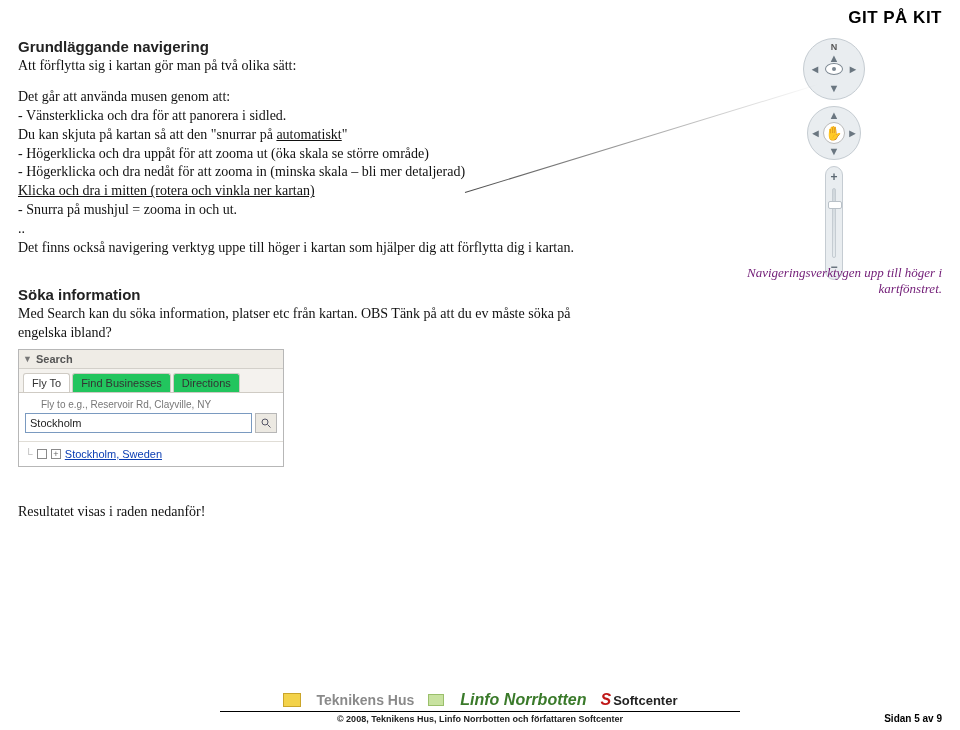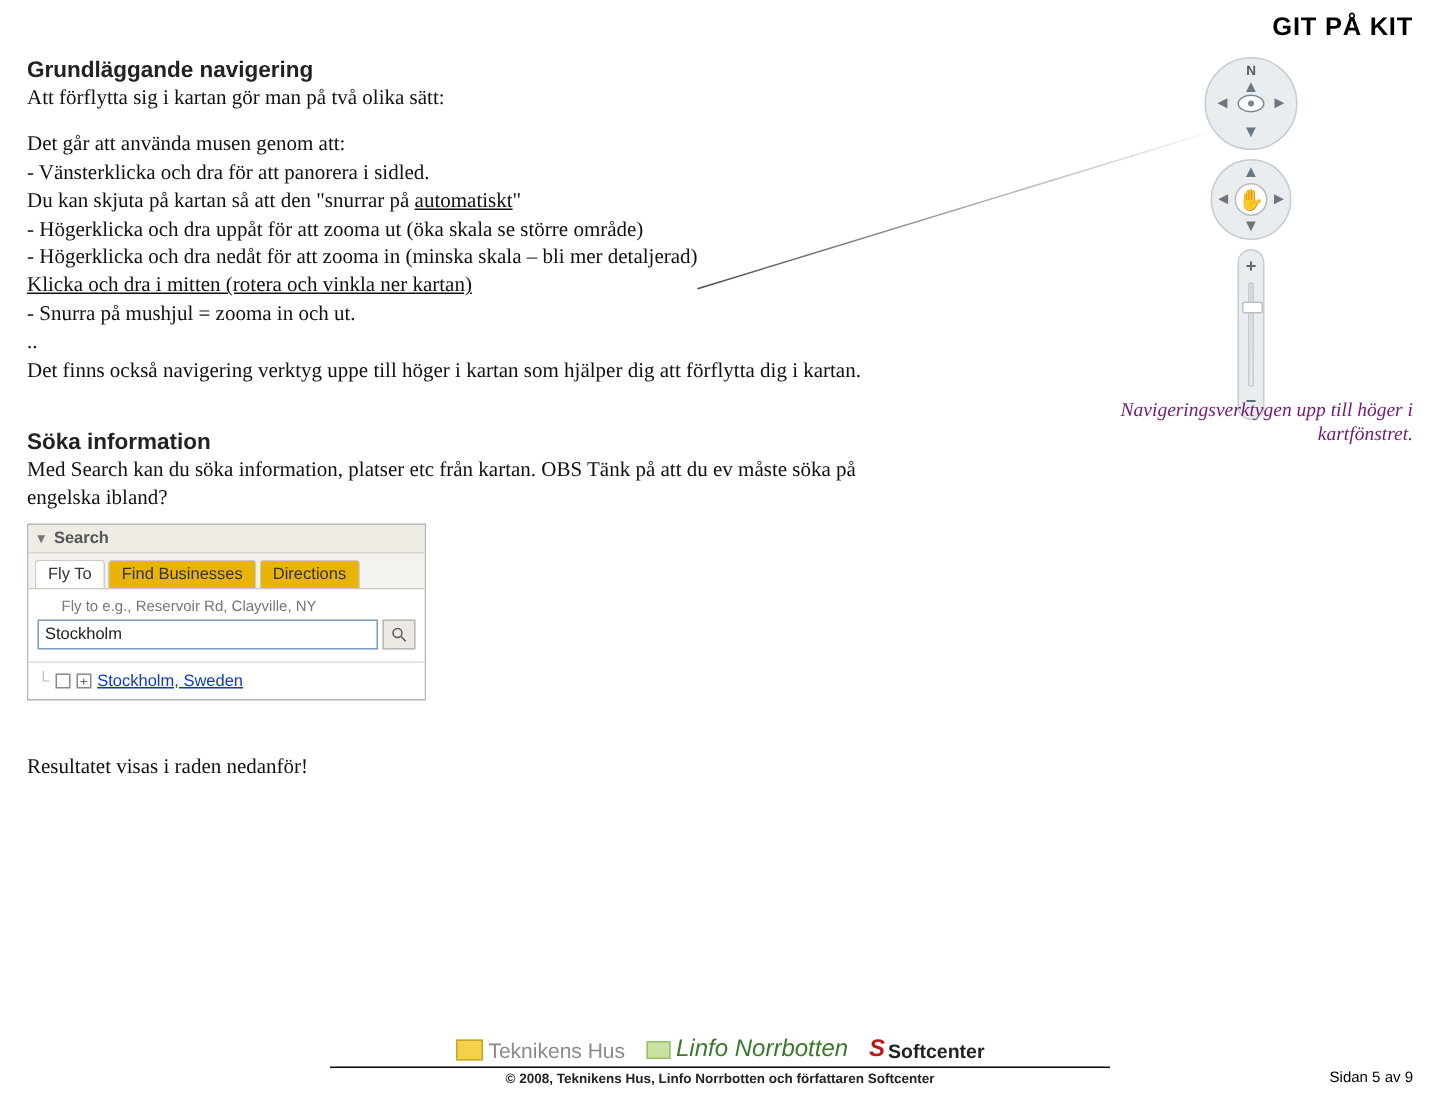--- a/index.html
+++ b/index.html
@@ -173,21 +173,21 @@
   .sp-tabs {
     display:flex; gap:2px;
     padding: 4px 4px 0 4px;
     background:#f4f2ee;
     border-bottom:1px solid #cfcbc4;
   }
   .sp-tab {
     padding:3px 8px;
     border:1px solid #cfcbc4;
     border-bottom:none;
-    background:#eab308;
+    background:#22c55e;
     border-radius:3px 3px 0 0;
     color:#333;
     cursor:pointer;
   }
   .sp-tab.active { background:#fff; font-weight:400; }
   .sp-body { padding: 6px 6px 8px 6px; background:#fff; }
   .sp-label { color:#777; font-size:10px; margin-bottom:3px; display:block;padding-left:16px; }
   .sp-row { display:flex; align-items:center; gap:3px; }
   .sp-input {
     flex:1; height:20px;
@@ -221,34 +221,34 @@
     left: 0; right: 0;
     padding: 0 18px;
   }
   .footer-line { height:1px; background:#000; width:520px; margin:0 auto 2px auto; }
   .footer-logos {
     display:flex; gap:14px; justify-content:center; align-items:center;
     font-family: Arial, sans-serif;
     font-size: 12px; color:#555;
     margin-bottom: 2px;
   }
-  .logo-box { display:flex; align-items:center; gap:4px; }
+  .logo-box { display:flex; align-items:center; gap:16px;font-weight:bold; }
   .logo-swatch { width:16px; height:12px; background:#c8e2a0; border:1px solid #9abf6b; }
   .logo-soft { display:flex; align-items:center; font-weight:700; color:#222; font-size:13px; }
   .logo-soft .s { color:#c01818; font-size:16px; font-style:italic; margin-right:2px; }
   .footer-copy {
     text-align:center;
     font-family: Arial, sans-serif;
     font-size: 9px; font-weight:700;
     color:#222;
   }
   .page-num {
     position:absolute; right:18px; bottom:6px;
     font-family: Arial, sans-serif;
-    font-size: 10px; font-weight:400;
+    font-size: 10px; font-weight:700;
   }
 </style>
 </head>
 <body>
 
 <div class="header-right">GIT PÅ KIT</div>
 
 <div class="left-col">
   <div class="section-title">Grundläggande navigering</div>
   <div class="body-text para">Att förflytta sig i kartan gör man på två olika sätt:</div>

